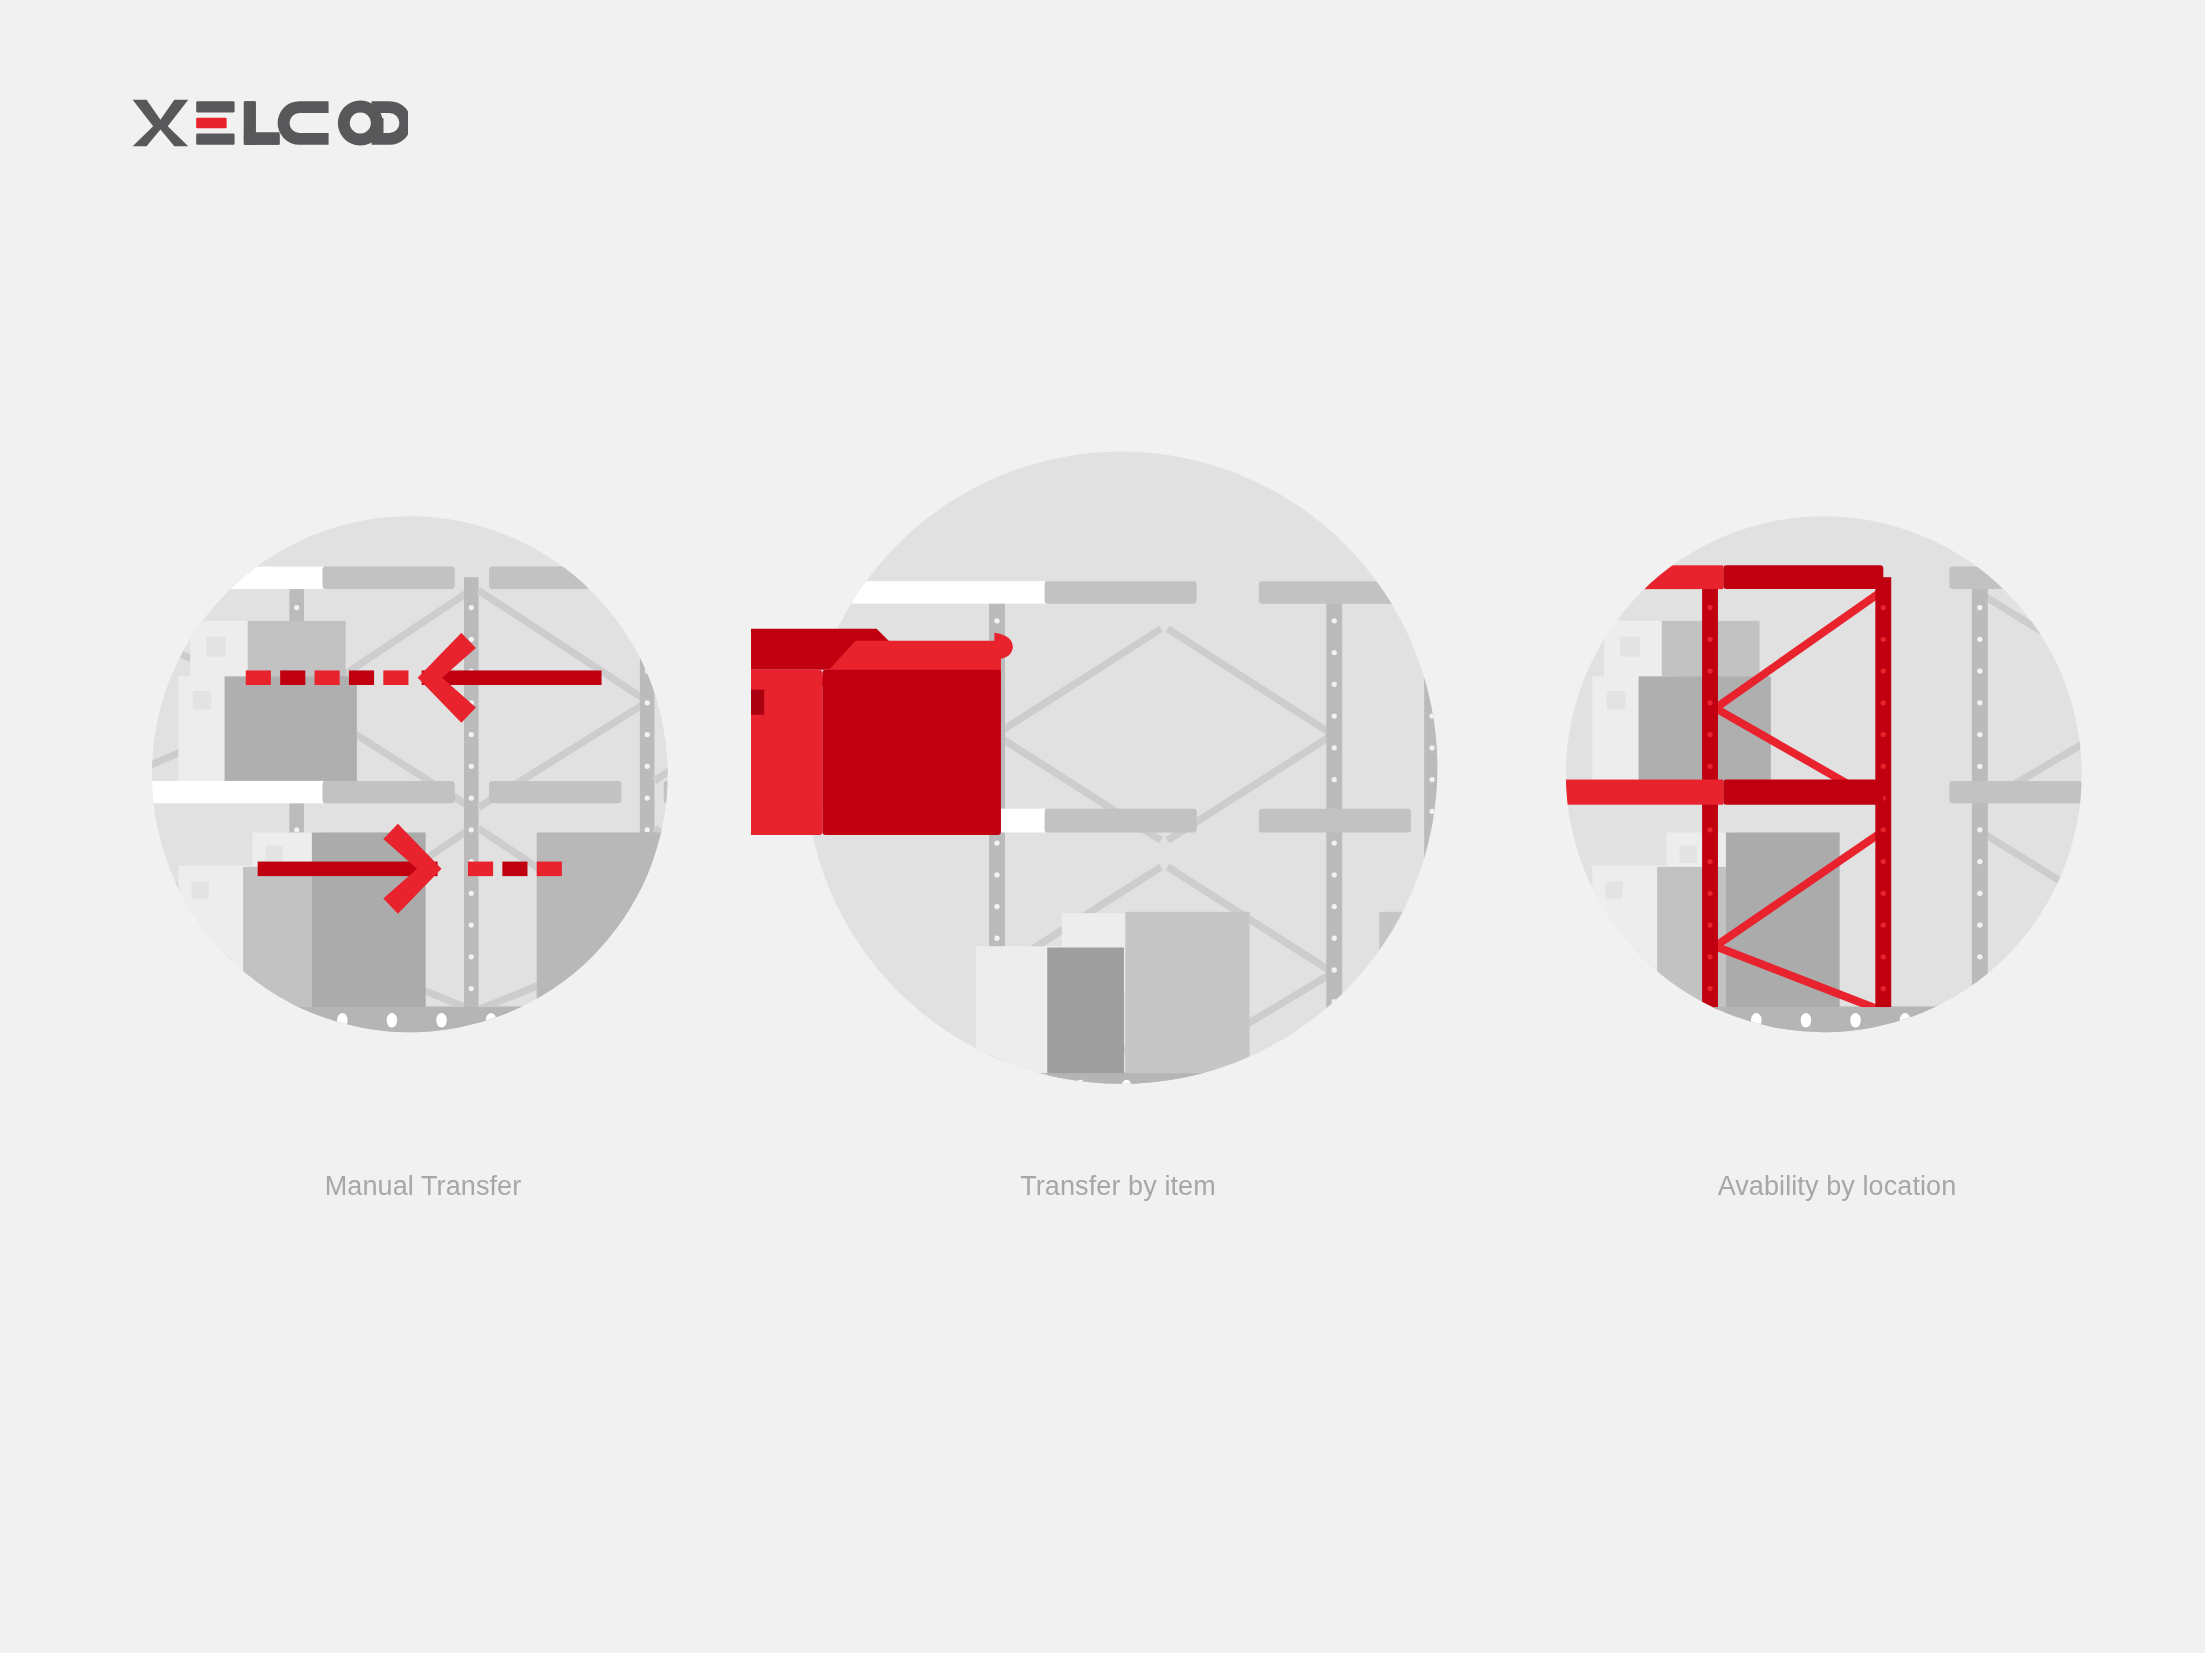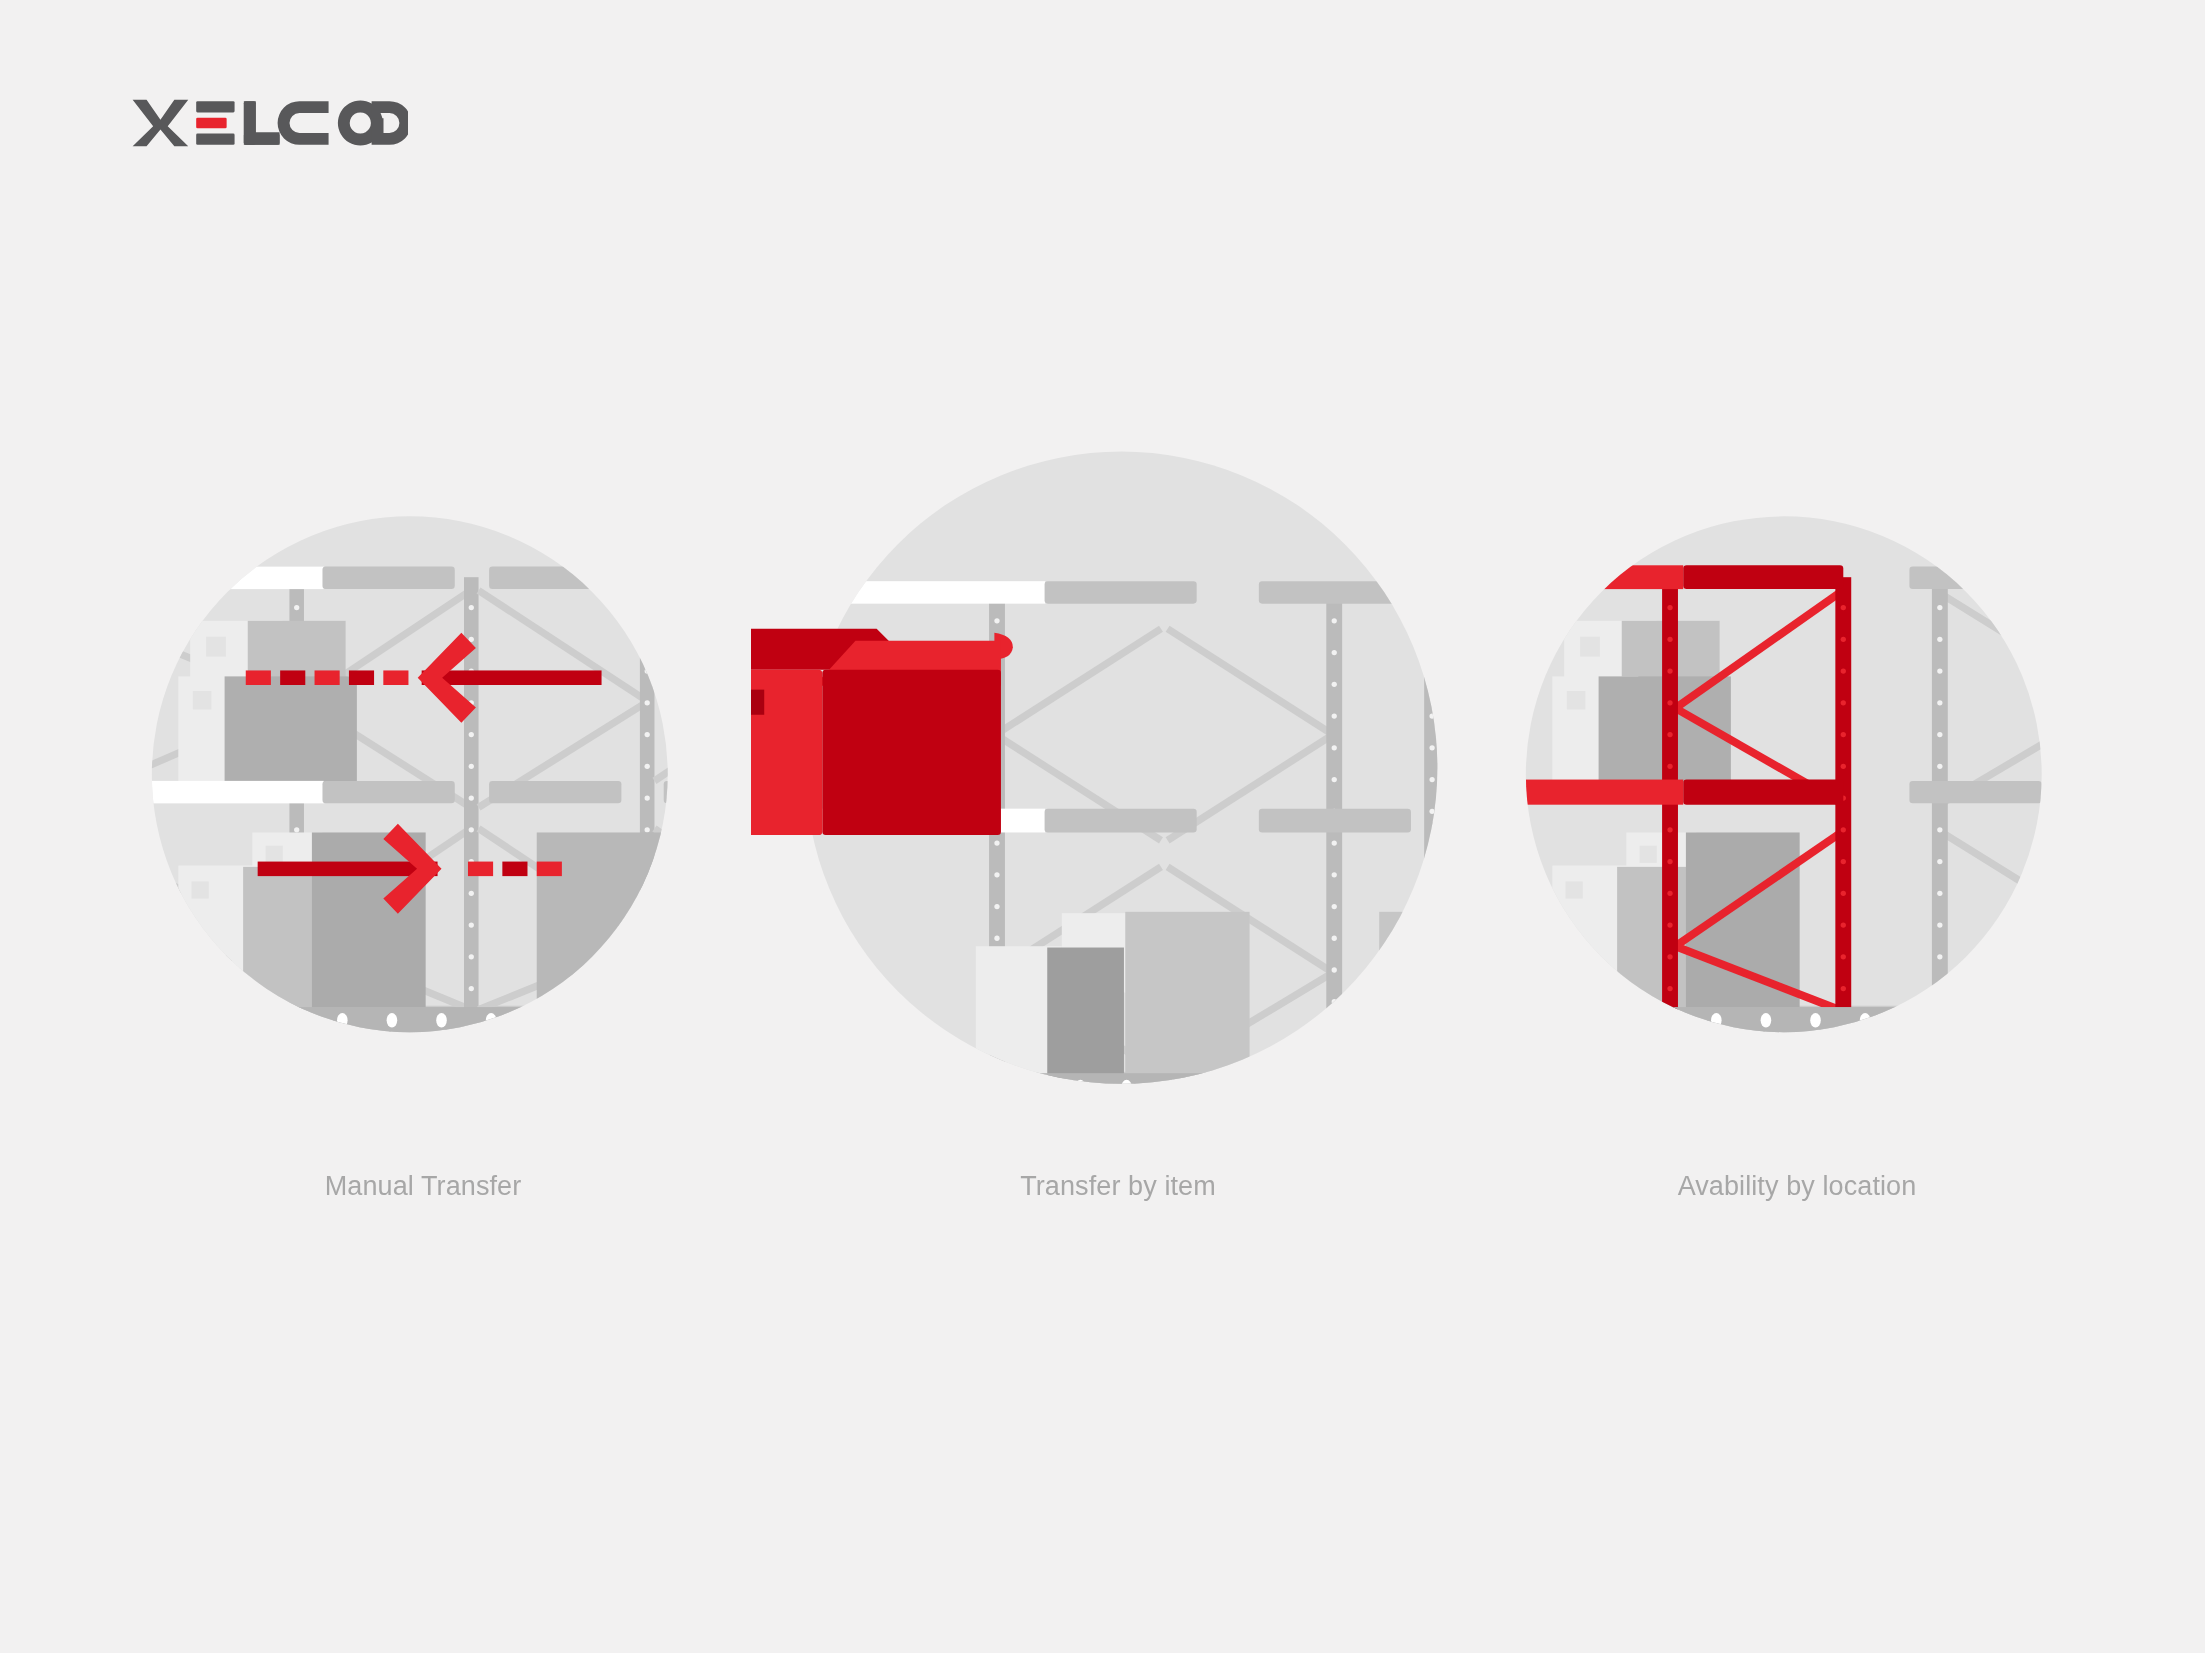--- a/index.html
+++ b/index.html
@@ -31,21 +31,21 @@
     text-align:center;
     font-size:27px;
     font-weight:400;
     color:#A7A7A7;
     letter-spacing:0.1px;
     white-space:nowrap;
   }
 
   #panel-1{left:79px;width:688px;}
   #panel-2{left:751px;width:734px;}
-  #panel-3{left:1453px;width:688px;}
+  #panel-3{left:1493px;width:688px;}
 </style>
 </head>
 <body>
 
 <svg id="brand-logo" viewBox="0 0 420 78" aria-label="XELCODE">
 
   <g>
     <path d="M4 4 H25 L46 34 L67 4 H88 L57 44 L88 74 H67 L46 49 L25 74 H4 L35 44 Z" fill="#58585A"></path>
   </g>
 

